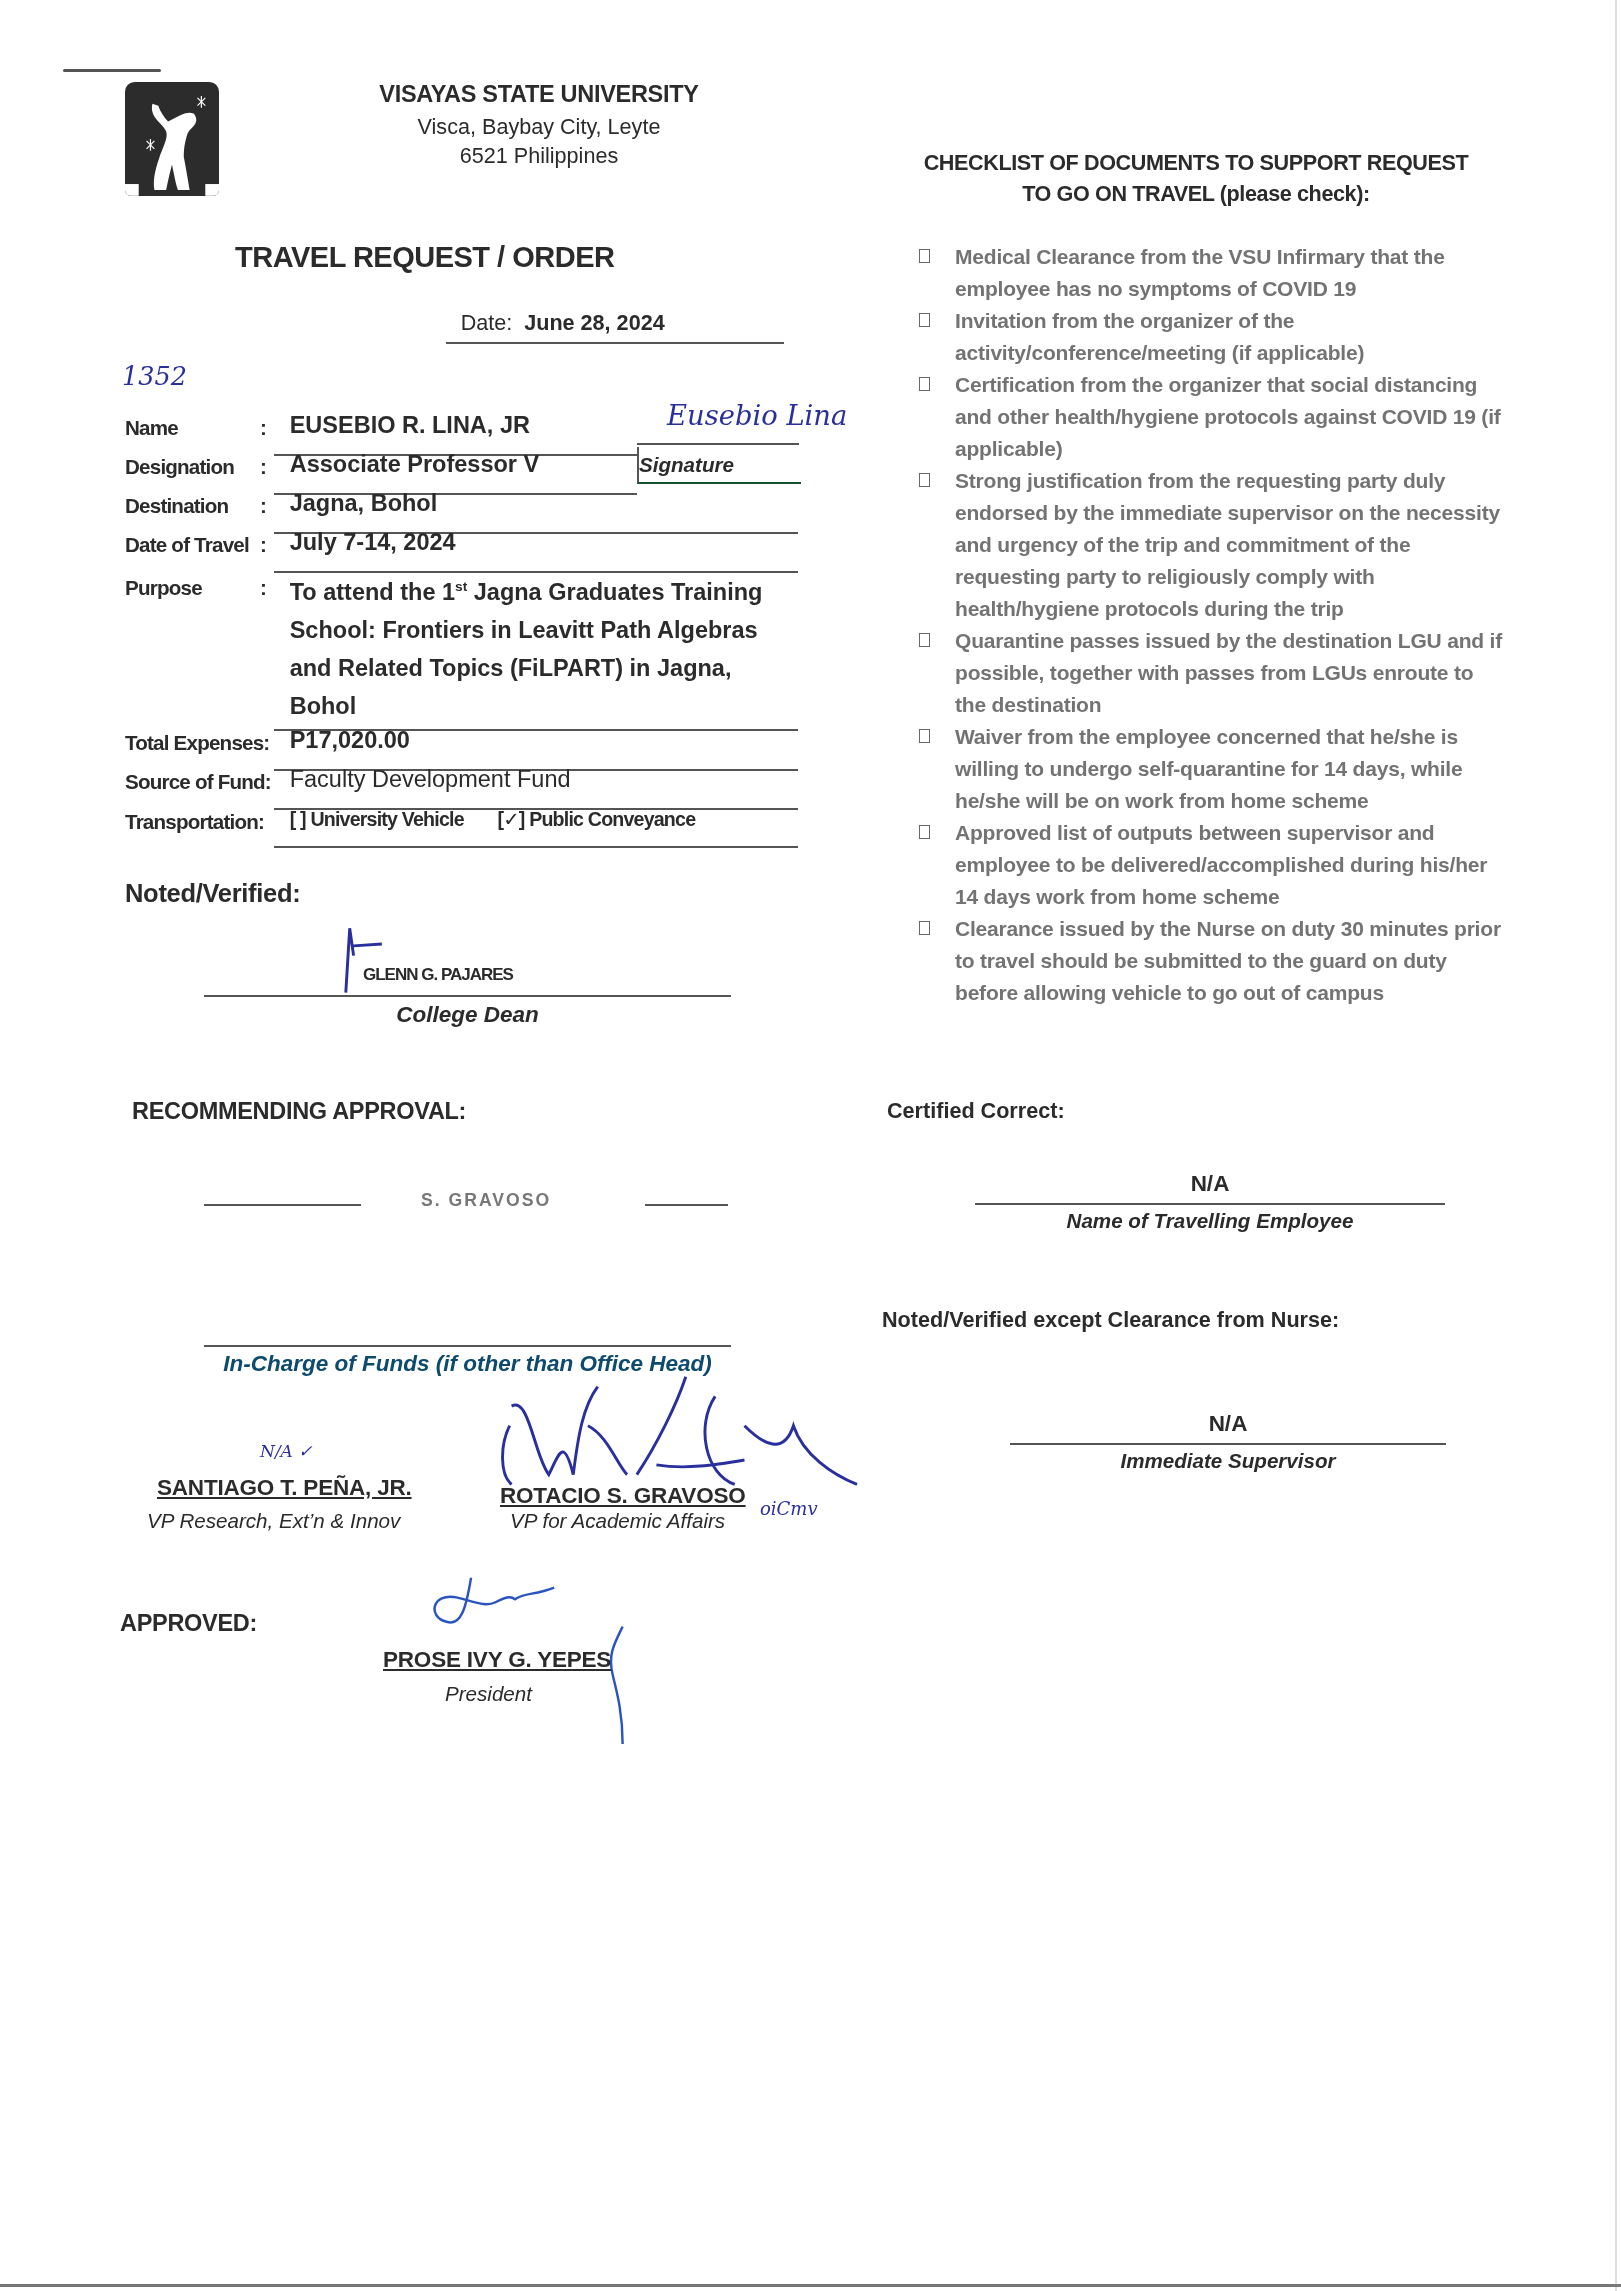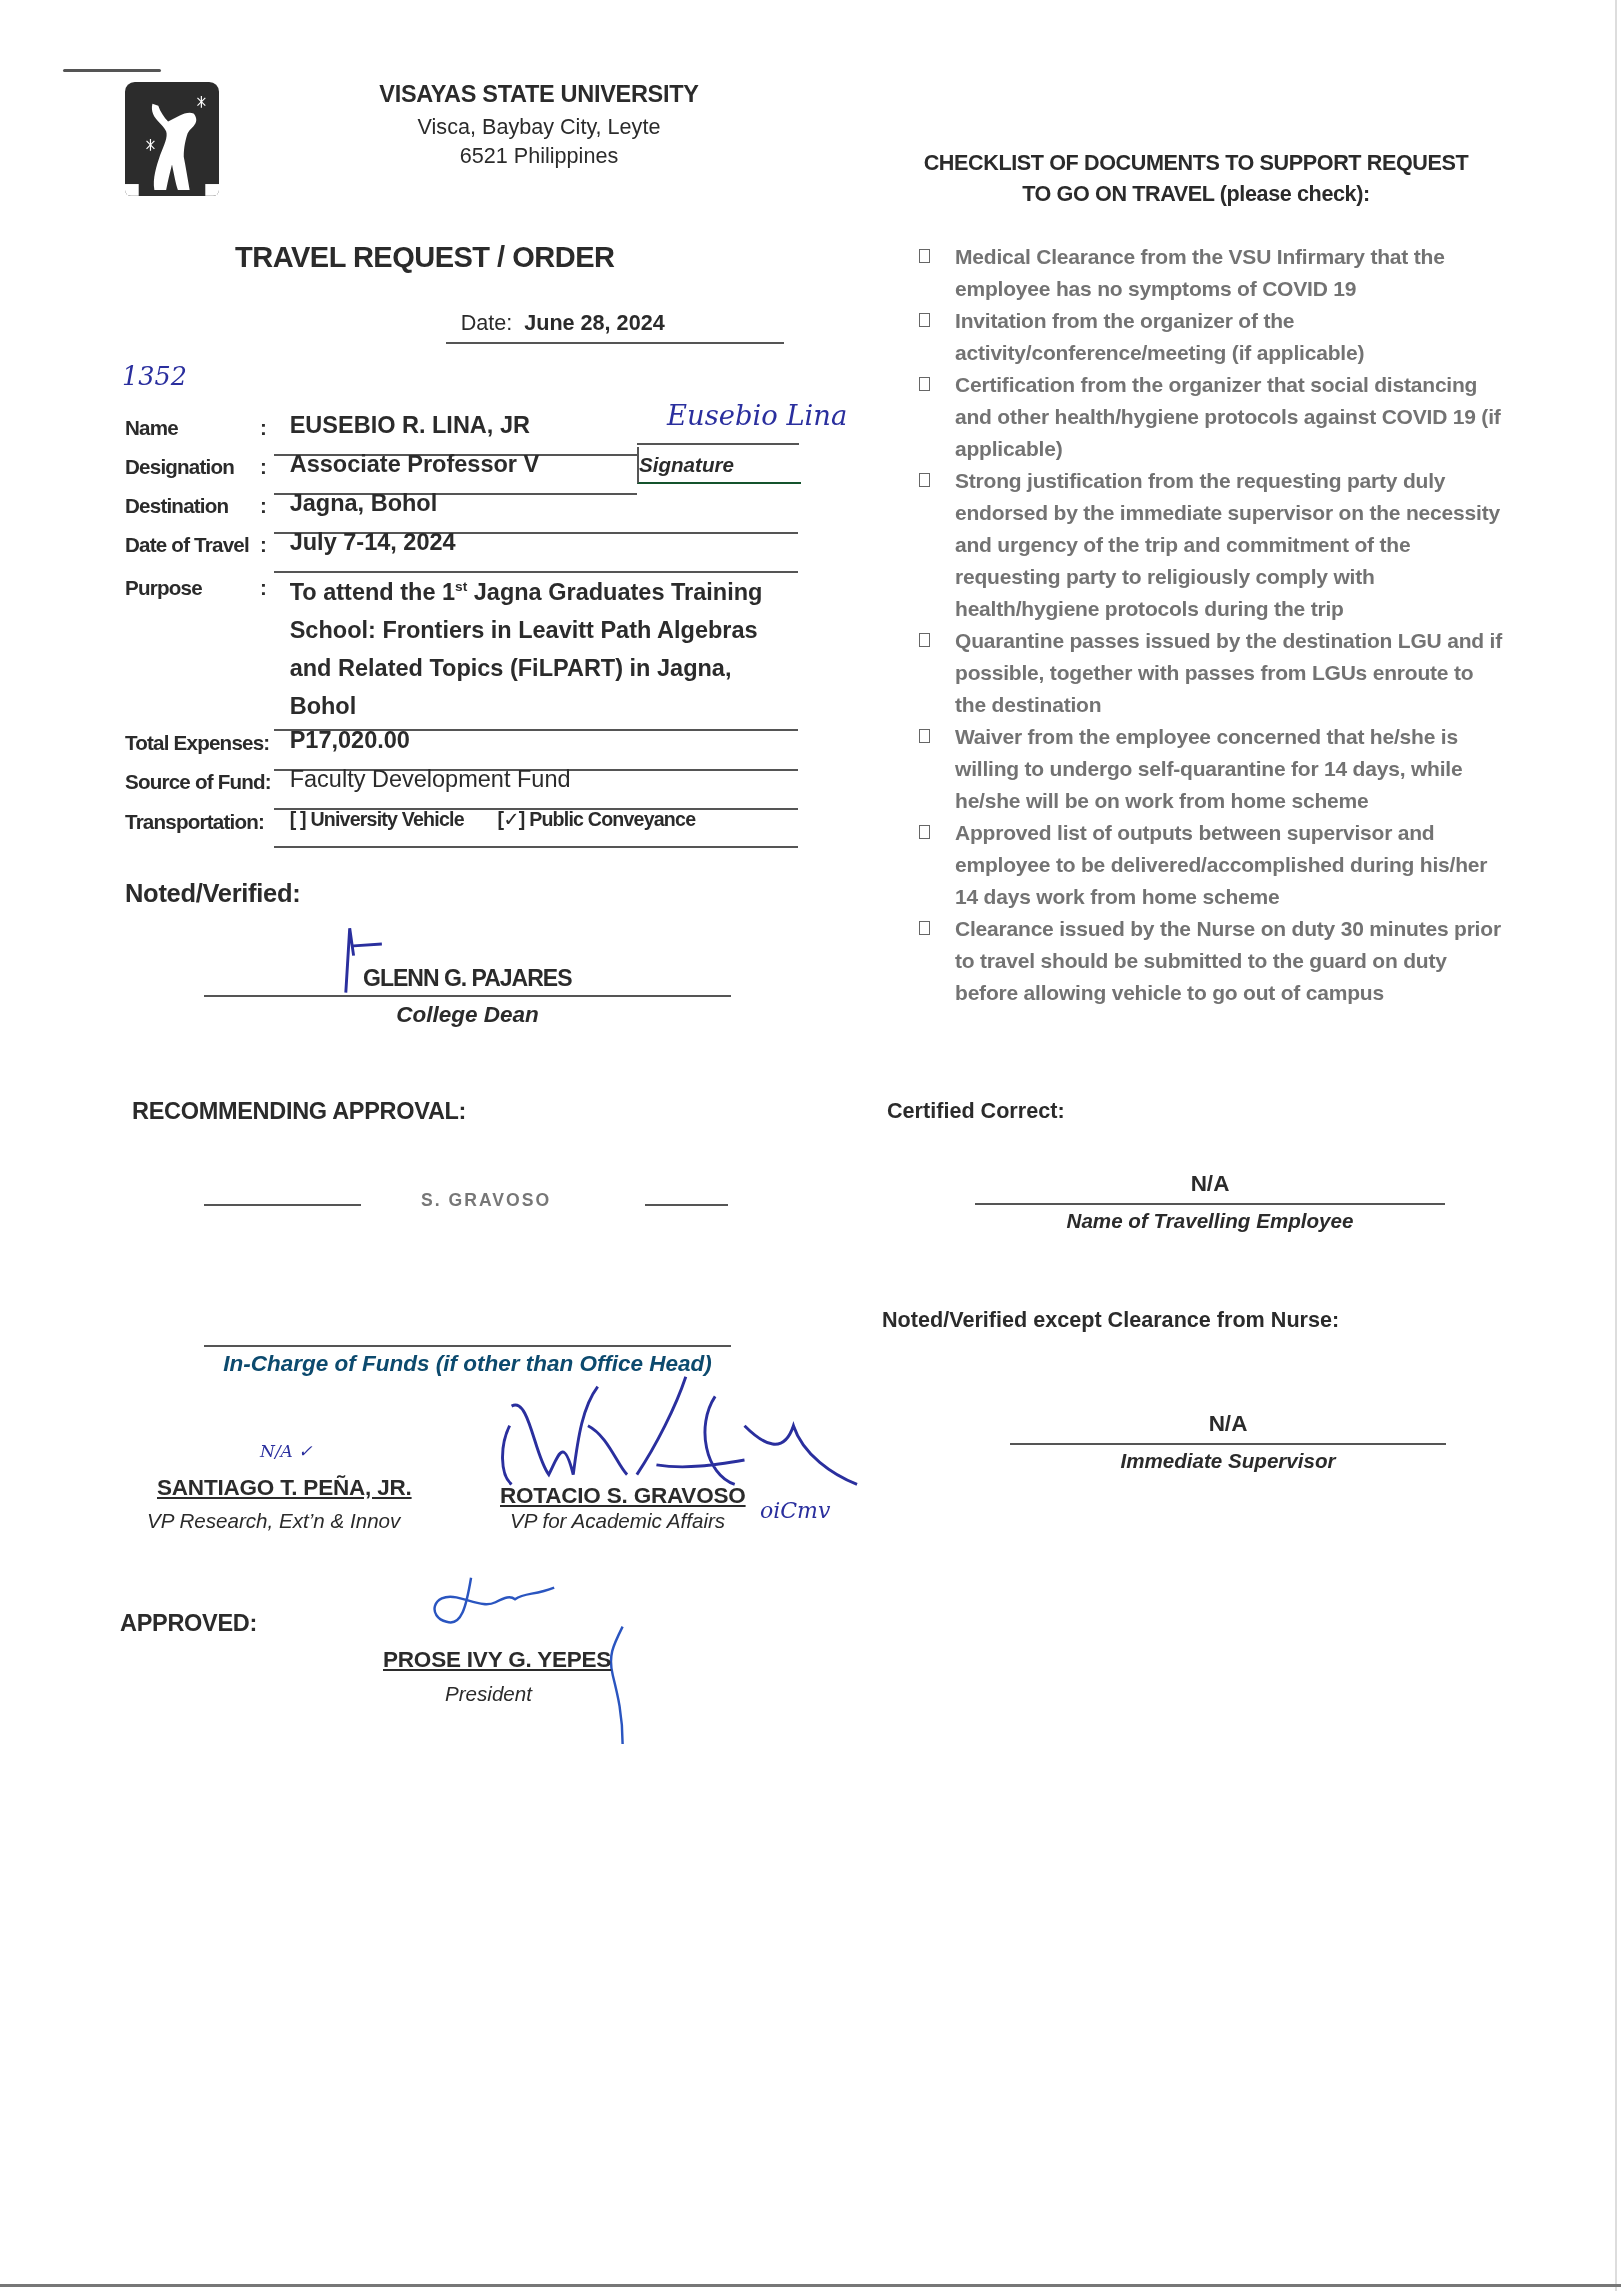--- a/index.html
+++ b/index.html
@@ -33,41 +33,41 @@
   .f-val.normal { font-weight: normal; }
   #sig-box { left: 637px; top: 447px; width: 162px; height: 35px; border-left: 2px solid #555; border-bottom: 2px solid #14532d; font-size: 20.6px; font-weight: bold; font-style: italic; text-align: left; line-height: 35px; }
   #sig-name { left: 667px; top: 400px; font-size: 27.4px; }
   #purpose-val { left: 274px; top: 568px; width: 524px; border-bottom: 2px solid #555; font-size: 23.5px; font-weight: bold; padding-left: 15.7px; box-sizing: border-box; line-height: 38px; padding-bottom: 3.9px; }
   sup { font-size: 13.7px; }
   #transport-val { font-size: 19.6px; letter-spacing: -0.8px; }
   #transport-val .opt { margin-right: 29px; }
 
   .section-h { font-size: 25.5px; font-weight: bold; letter-spacing: -0.3px; }
   #noted-h { left: 125px; top: 879px; }
-  #dean-name { left: 363px; top: 965px; font-size: 23px; font-weight: bold; letter-spacing: -1px; }
+  #dean-name { left: 363px; top: 965px; font-size: 17px; font-weight: bold; letter-spacing: -1px; }
   #dean-line { left: 204px; top: 995px; width: 527px; height: 2px; background: #555; }
   #dean-title { left: 204px; top: 1002px; width: 527px; text-align: center; font-size: 22.5px; font-weight: bold; font-style: italic; }
   #dean-sig { left: 338px; top: 926px; width: 78px; height: 69px; }
 
   #recom-h { left: 132px; top: 1098px; font-size: 23.5px; }
   .faint-line { height: 2px; background: #555; }
   #recom-line1 { left: 204px; top: 1204px; width: 157px; }
   #recom-line2 { left: 645px; top: 1204px; width: 83px; }
   #recom-faded { left: 421px; top: 1190px; font-size: 17.6px; font-weight: bold; color: #777; letter-spacing: 2px; }
   #funds-line { left: 204px; top: 1345px; width: 527px; }
   #funds-label { left: 204px; top: 1351px; width: 527px; text-align: center; font-size: 22.5px; font-weight: bold; font-style: italic; color: #0c4a6e; }
 
   .sig-name { font-size: 22.5px; font-weight: bold; text-decoration: underline; letter-spacing: -0.2px; }
   .sig-role { font-size: 20.6px; font-style: italic; }
   #vp1-name { left: 157px; top: 1475px; }
   #vp1-role { left: 147px; top: 1509px; }
   #vp1-mark { left: 260px; top: 1441px; font-size: 17px; }
   #vp2-name { left: 500px; top: 1475px; margin-top: 8px; }
   #vp2-role { left: 510px; top: 1509px; }
-  #vp2-mark { left: 760px; top: 1498px; font-size: 22px; }
+  #vp2-mark { left: 760px; top: 1498px; font-size: 18px; }
   #vp2-sig { left: 490px; top: 1367px; width: 372px; height: 137px; }
 
   #approved-h { left: 120px; top: 1610px; font-size: 23.5px; }
   #pres-name { left: 383px; top: 1647px; }
   #pres-role { left: 445px; top: 1682px; }
   #pres-sig { left: 417px; top: 1568px; width: 245px; height: 176px; }
 
   
   #checklist-h { left: 902px; top: 147px; width: 588px; text-align: center; font-size: 21.6px; font-weight: bold; line-height: 31px; letter-spacing: -0.4px; }
   #checklist { left: 916px; top: 241px; width: 588px; margin: 0; padding: 0; list-style: none; }

